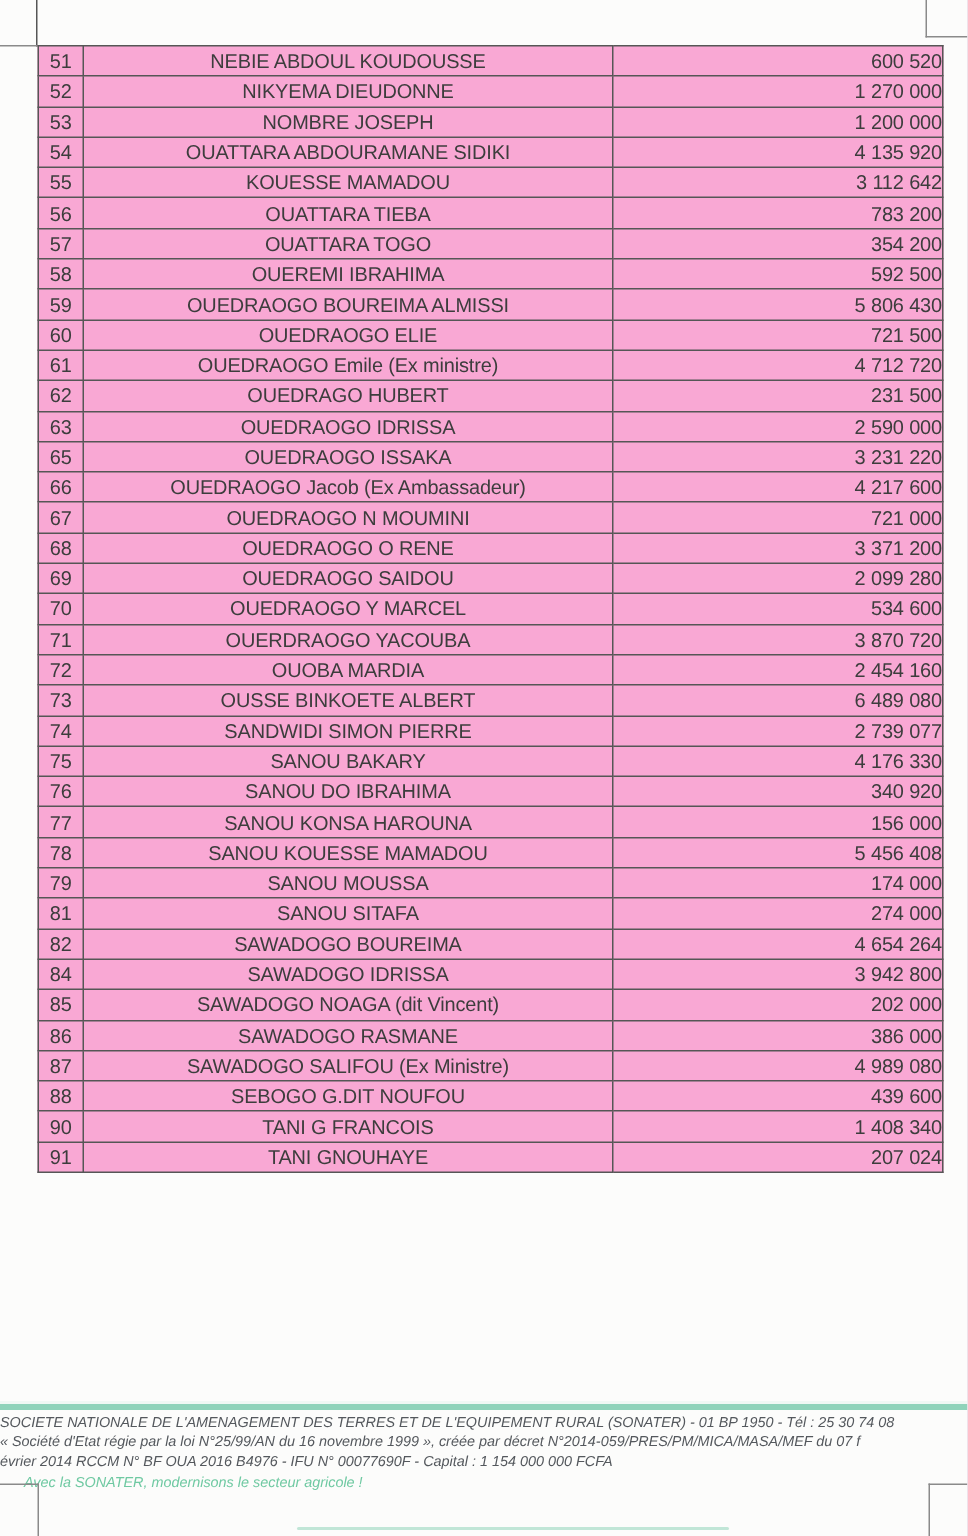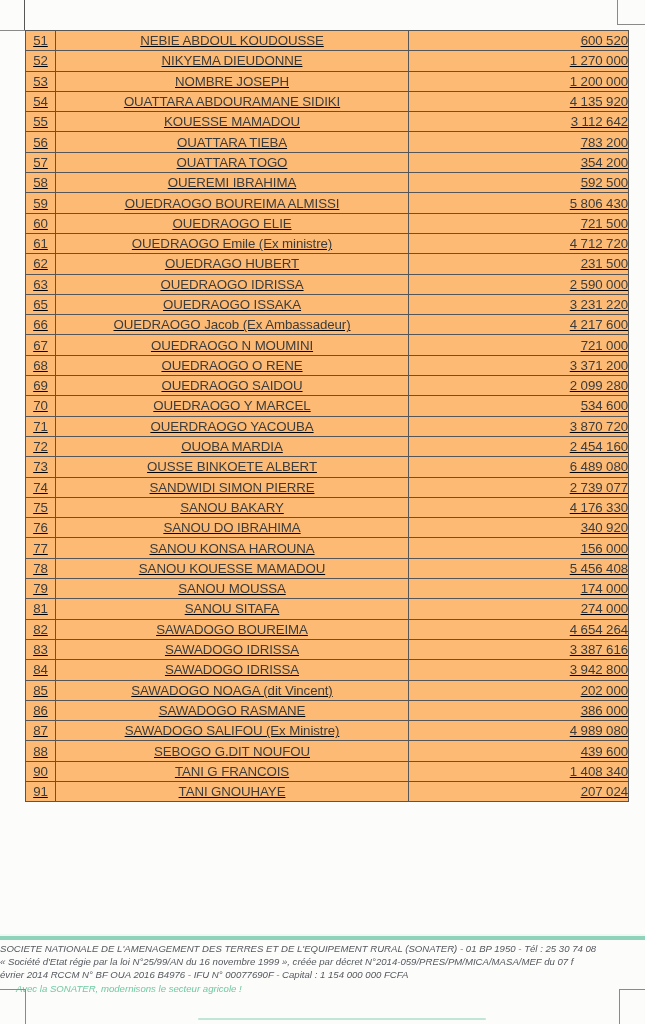--- a/index.html
+++ b/index.html
@@ -19,22 +19,21 @@
     overflow:hidden;
     margin:0 auto;
   }
   
   table.roster{
     position:absolute;
     left:25px;top:30px;
     width:603px;
     border-collapse:collapse;
     table-layout:fixed;
-    background:#fdba74;
-    text-decoration:underline;
+    background:#f9a8d4;
   }
   table.roster td{
     border:1px solid var(--border);
     height:20.3px;
     font-size:13.3px;
     letter-spacing:-0.1px;
     color:var(--text);
     padding:0;
     overflow:hidden;
     white-space:nowrap;
@@ -264,25 +263,20 @@
       <td class="c-name">SANOU SITAFA</td>
       <td class="c-amt">274 000</td>
     </tr>
 
     <tr>
       <td class="c-num">82</td>
       <td class="c-name">SAWADOGO BOUREIMA</td>
       <td class="c-amt">4 654 264</td>
     </tr>
 
-    <tr>
-      <td class="c-num">83</td>
-      <td class="c-name">SAWADOGO IDRISSA</td>
-      <td class="c-amt">3 387 616</td>
-    </tr>
 
     <tr>
       <td class="c-num">84</td>
       <td class="c-name">SAWADOGO IDRISSA</td>
       <td class="c-amt">3 942 800</td>
     </tr>
 
     <tr>
       <td class="c-num">85</td>
       <td class="c-name">SAWADOGO NOAGA (dit Vincent)</td>

